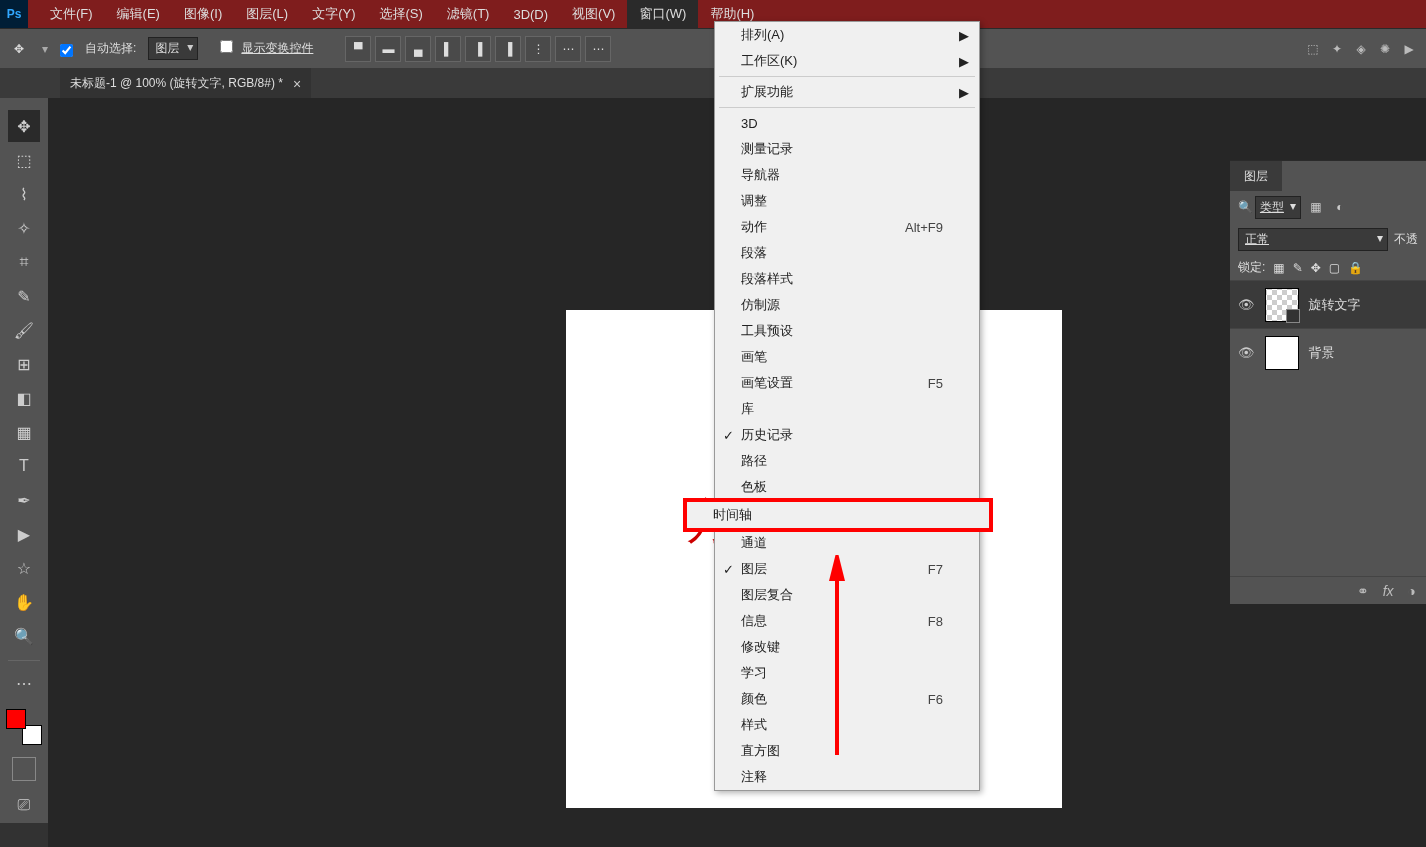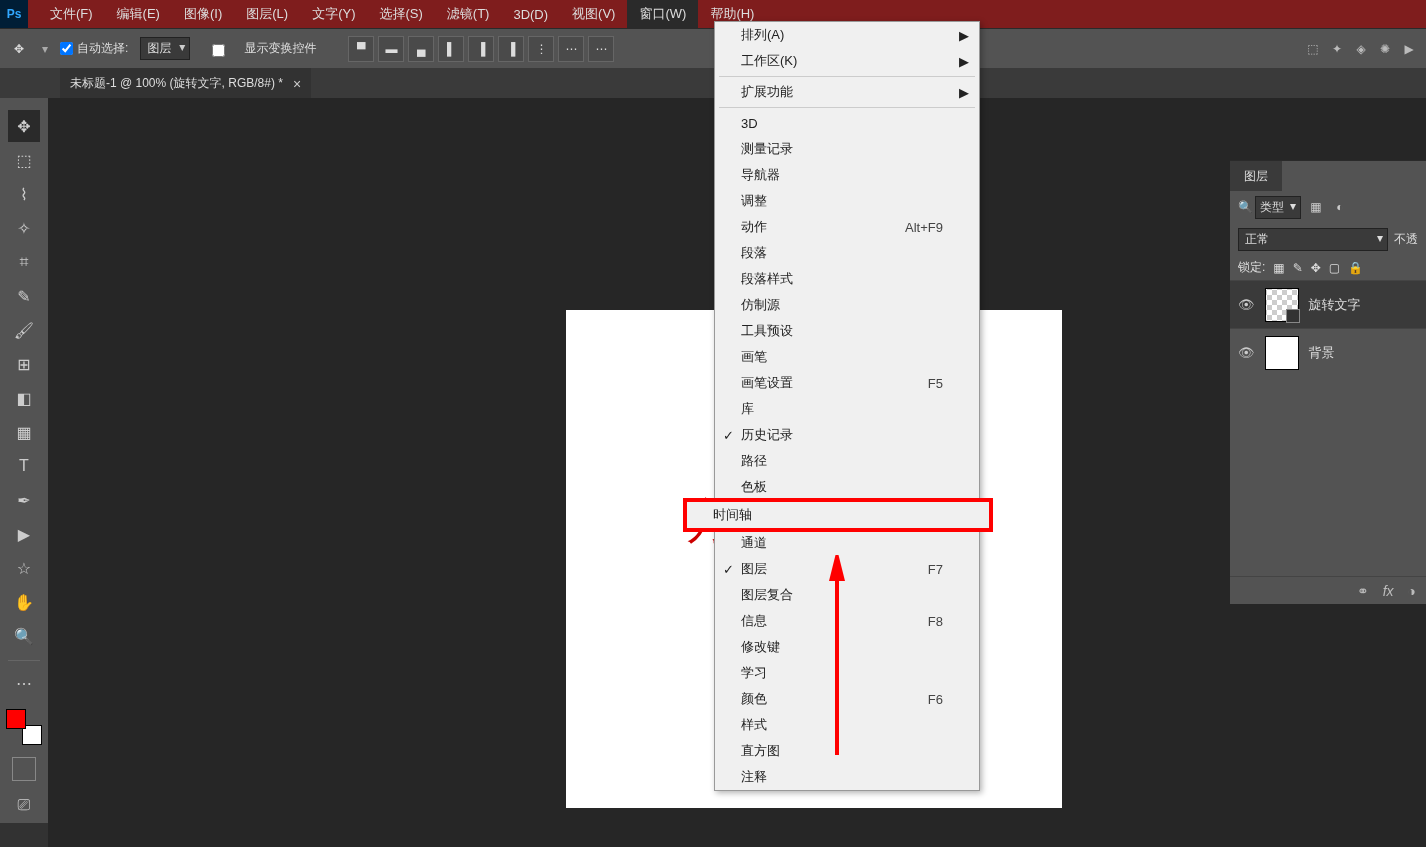--- a/index.html
+++ b/index.html
@@ -54,21 +54,21 @@
 
 
 .anno-arrow{position:absolute; left:824px; top:555px; width:26px; height:205px; z-index:20;}
 .anno-arrow svg{width:100%;height:100%;}
 
 
 .layers-panel{position:absolute; right:0; top:160px; width:196px; background:#535353; border-top:1px solid #2a2a2a;}
 .layers-panel .tabs{height:30px; display:flex; align-items:center; font-size:12px;}
 .layers-panel .tabs .ptab{padding:0 14px; height:30px; display:flex; align-items:center; background:#3a3a3a;}
 .layers-panel .row{display:flex; align-items:center; height:32px; padding:0 8px; gap:6px; font-size:12px;}
-.layers-panel .row .sel{background:#3a3a3a; border:1px solid #222; padding:2px 18px 2px 6px; position:relative; flex:1;}
+.layers-panel .row .sel{background:#3a3a3a; border:1px solid #222; padding:2px 18px 2px 6px; position:relative; flex:1;text-decoration:underline;}
 .layers-panel .row .sel::after{content:"▾"; position:absolute; right:4px; top:2px;}
 .layers-panel .row .ic{width:18px;height:18px;display:flex;align-items:center;justify-content:center;color:#ccc;}
 .layers-panel .lock-row{display:flex;align-items:center;gap:8px;padding:4px 8px;font-size:12px;}
 .layers-panel .layer{display:flex; align-items:center; height:48px; padding:0 8px; gap:10px; font-size:13px; border-top:1px solid #444;}
 .layers-panel .layer.selected{background:#3a3a3a;}
 .layers-panel .eye{color:#ccc;}
 .layers-panel .thumb{width:34px; height:34px; background:#fff; border:1px solid #000; position:relative;}
 .layers-panel .thumb.smart::after{content:""; position:absolute; right:-2px; bottom:-2px; width:12px;height:12px;background:#333;border:1px solid #888;}
 .layers-panel .thumb.transparent{background:repeating-conic-gradient(#ccc 0% 25%, #fff 0% 50%) 50%/10px 10px;}
 .layers-panel .bottom{height:28px; display:flex; align-items:center; justify-content:flex-end; gap:14px; padding:0 10px; color:#bbb; font-size:14px; border-top:1px solid #444; margin-top:200px;}
@@ -88,26 +88,26 @@
   <div class="mi">滤镜(T)</div>
   <div class="mi">3D(D)</div>
   <div class="mi">视图(V)</div>
   <div class="mi active">窗口(W)</div>
   <div class="mi">帮助(H)</div>
 </div>
 
 <div class="optbar">
   <span class="move-icon">✥</span>
   <span style="color:#aaa">▾</span>
-  <label style="display:flex;align-items:center;gap:0;">
+  <label style="display:flex;align-items:flex-end;gap:8px;">
     <input type="checkbox" checked="" style="">
     <span>自动选择:</span>
   </label>
   <span class="sel">图层</span>
-  <label style="display:flex;align-items:flex-end;gap:15px;margin-left:10px;">
+  <label style="display:flex;align-items:flex-start;gap:4px;margin-left:10px;text-decoration:underline;">
     <input type="checkbox" style="">
     <span>显示变换控件</span>
   </label>
   <div class="align-group">
     <div class="ab">▀</div>
     <div class="ab">▬</div>
     <div class="ab">▄</div>
     <div class="ab">▌</div>
     <div class="ab">▐</div>
     <div class="ab">▐</div>

